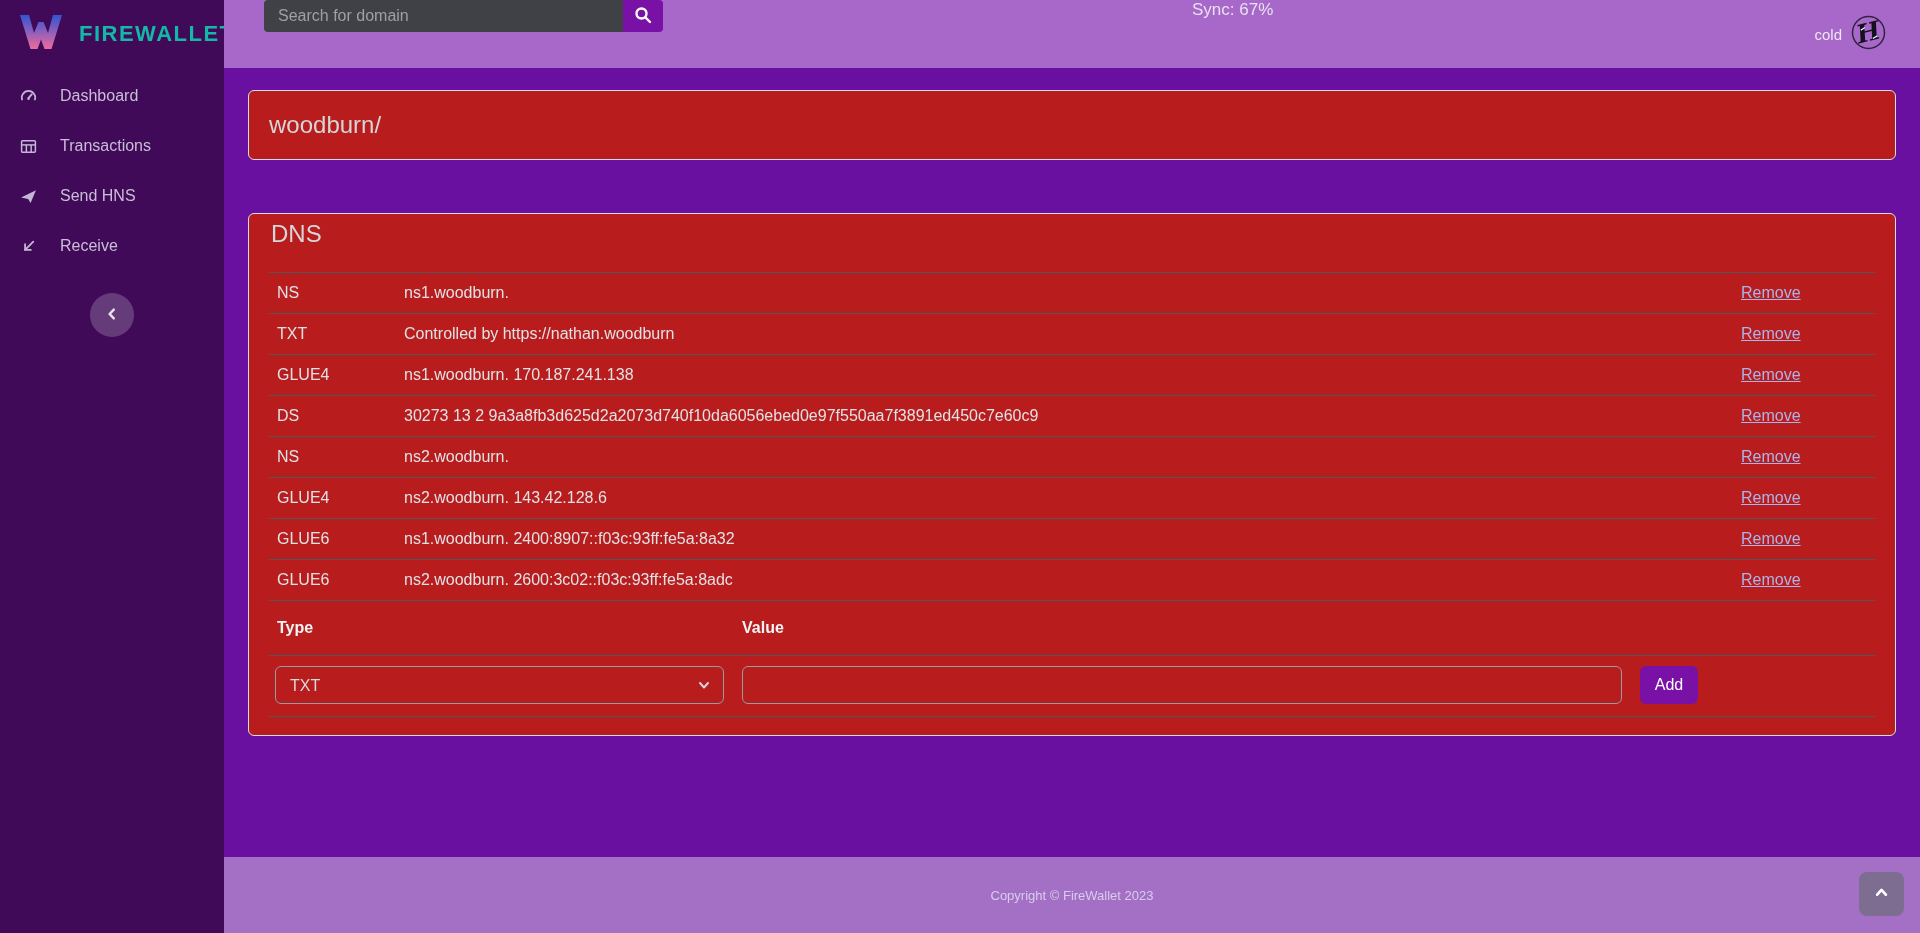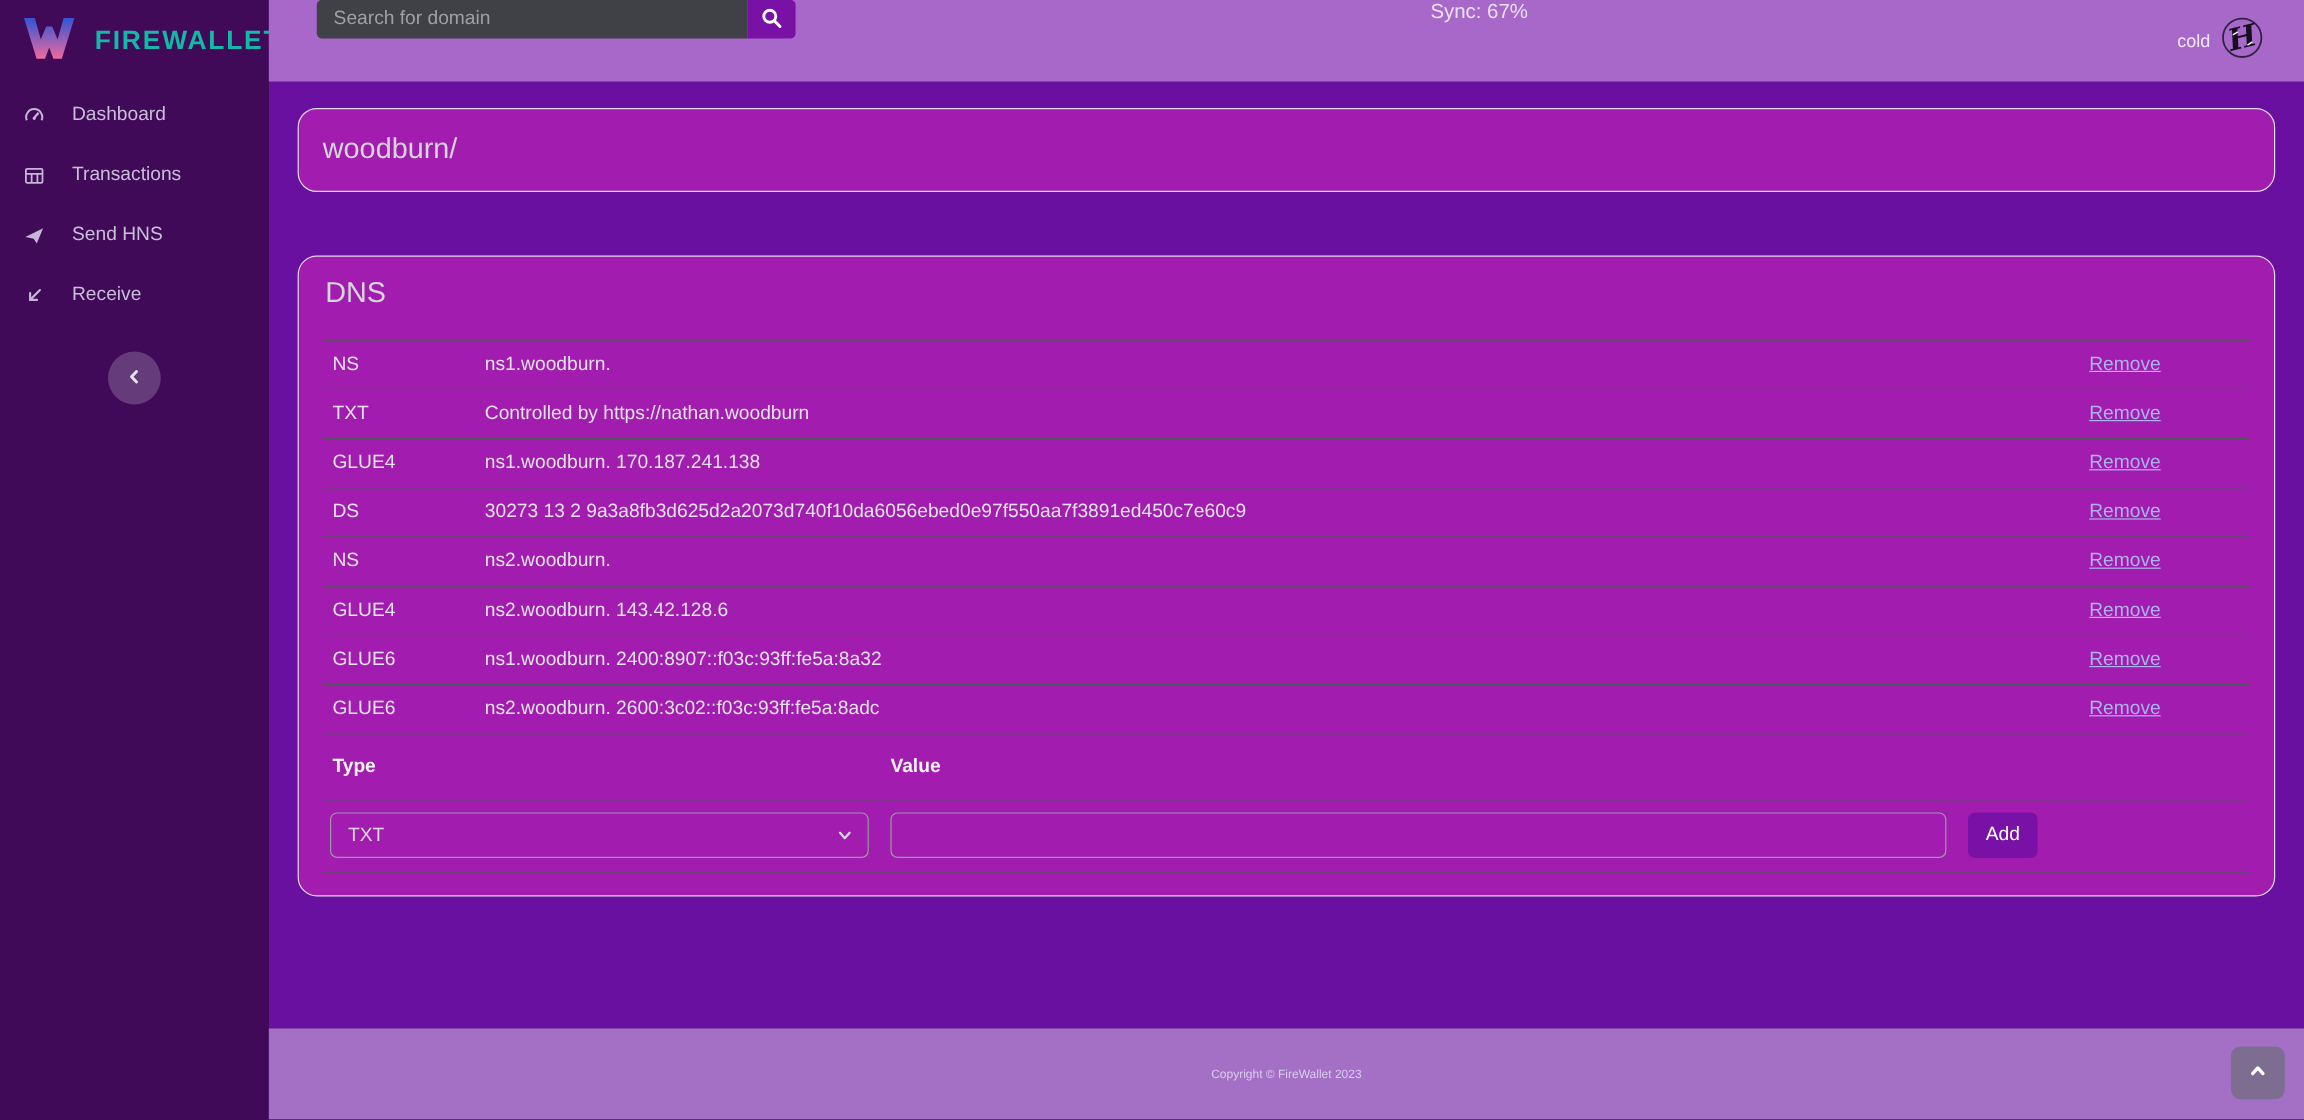--- a/index.html
+++ b/index.html
@@ -27,25 +27,25 @@
   .search-input { width:359px; background:#3f4147; border:none; border-radius:4px 0 0 4px;
                   padding:0 14px; color:#d0d0d0; font-size:16px; outline:none; }
   .search-input::placeholder { color:#9da0a4; }
   .search-btn { width:40px; background:#7a11a6; border:none; border-radius:0 4px 4px 0;
                 display:flex; align-items:center; justify-content:center; cursor:pointer; }
   .sync { position:absolute; left:968px; color:#e9e0f2; font-size:17px; }
   .wallet { margin-left:auto; display:flex; align-items:center; gap:8px; padding-right:33px; }
   .wallet-name { color:#efe7f5; font-size:15px; }
 
   .content { flex:1; background:#6a10a0; padding:22px 24px 0 24px; overflow:hidden; }
-  .card { background:#a21caf; border:1px solid #dcdce2; border-radius:16px; }
+  .card { background:#b91c1c; border:1px solid #dcdce2; border-radius:6px; }
   .domain-card { height:70px; display:flex; align-items:center; padding:0 20px; margin-bottom:53px; }
   .domain-title { color:#d5d6d8; font-size:24px; font-weight:400; }
 
-  .dns-card { padding:16px 20px 18px 20px; }
+  .dns-card { padding:5px 20px 18px 20px; }
   .dns-title { color:#d5d6d8; font-size:24px; font-weight:400; margin:0 0 24px 2px; line-height:29px; }
 
   .dns-row { display:flex; align-items:center; border-top:1px solid #54565d; min-height:41px;
              color:#e0e2e5; font-size:16px; }
   .dns-col-type { width:135px; padding-left:8px; }
   .dns-col-value { flex:1; }
   .dns-col-action { width:134px; }
   .remove-link { color:#aab4ea; text-decoration:underline; cursor:pointer; }
 
   .form-grid { display:grid; grid-template-columns:455px 880px 1fr; column-gap:18px; align-items:center; }
@@ -61,21 +61,21 @@
   .value-input { width:100%; height:38px; background:transparent; border:1px solid #989ba2; border-radius:6px;
                  padding:0 14px; color:#d8dadd; font-size:16px; outline:none; }
   .add-btn { width:58px; height:38px; background:#7a11a6; color:#ffffff; border:none; border-radius:6px;
              font-size:16px; cursor:pointer; }
   .save-row { padding-top:15px; }
   .save-btn { height:36px; padding:0 17px; background:#7a11a6; color:#ffffff; border:none; border-radius:6px;
               font-size:16px; cursor:pointer; }
 
   .footer { height:76px; flex-shrink:0; background:#a470c6; position:relative; display:flex;
             align-items:center; justify-content:center; }
-  .copyright { color:#d9cdec; font-size:10px; }
+  .copyright { color:#d9cdec; font-size:13px; }
   .scroll-top { position:absolute; right:16px; bottom:17px; width:45px; height:44px; background:#7d6e91;
                 border:none; border-radius:8px; display:flex; align-items:center; justify-content:center;
                 cursor:pointer; }
 </style>
 </head>
 <body>
 
 <div class="page">
 
   <aside class="sidebar">

